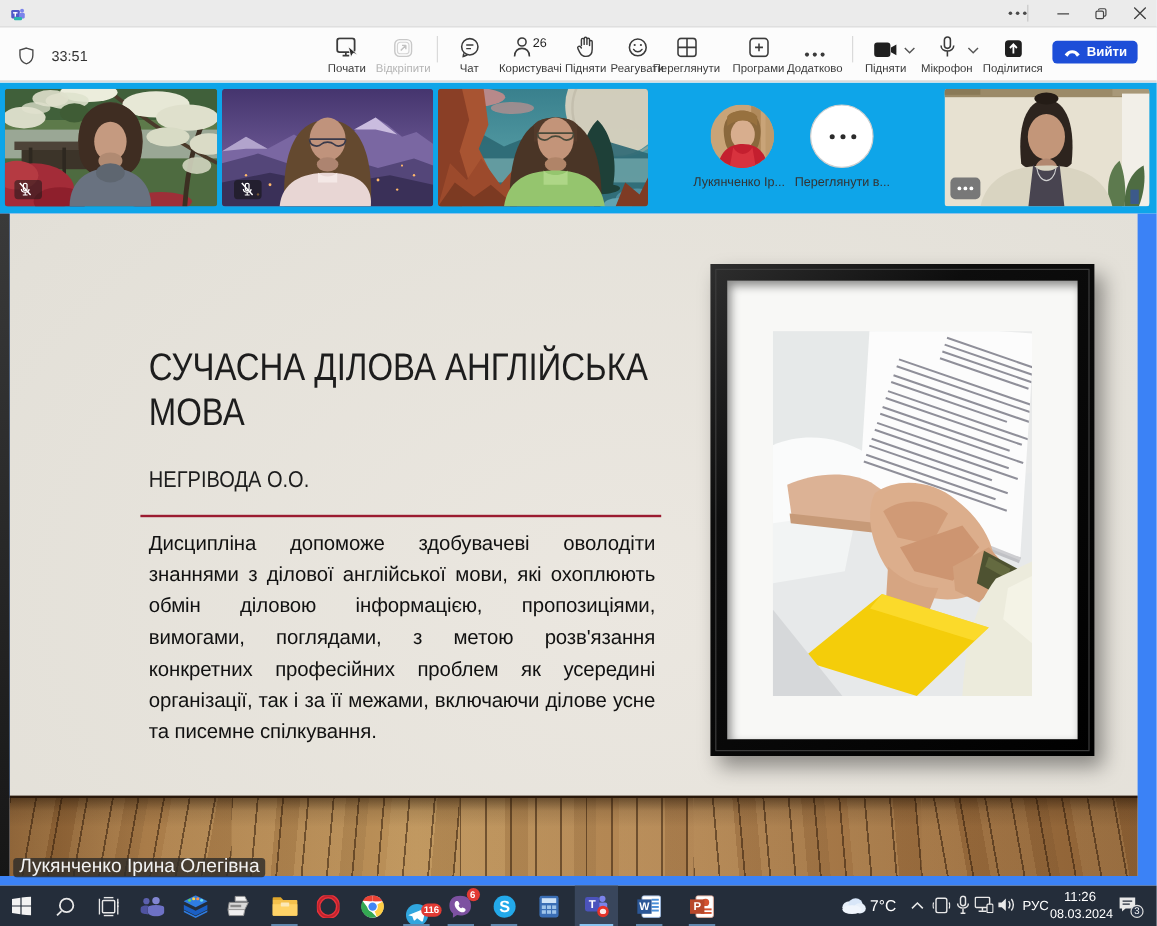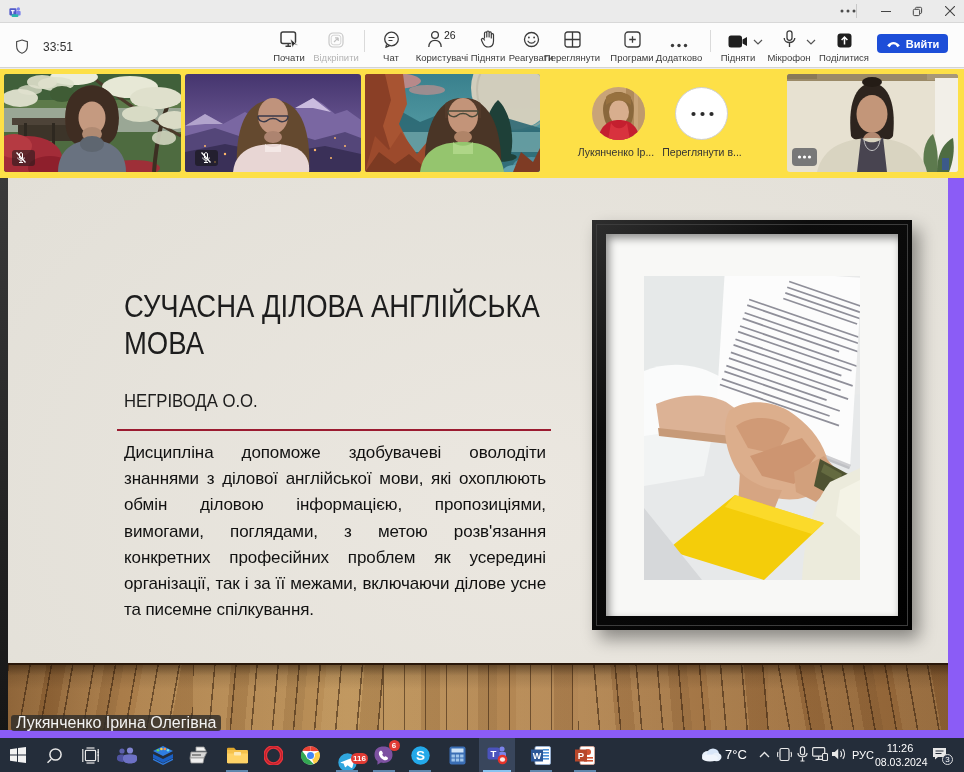--- a/index.html
+++ b/index.html
@@ -20,28 +20,28 @@
 #shield { position:absolute; left:15px; top:16px; }
 .tbtn { position:absolute; top:3px; width:64px; text-align:center; color:#3b3b3b; }
 .tbtn .ic { height:21.5px; display:flex; align-items:end; justify-content:center; }
 .tbtn .lb { font-size:9.5px; margin-top:4px; color:#3b3b3b; white-space:nowrap; }
 .tbtn.dis .lb { color:#b4b4b4; }
 .vsep { position:absolute; top:7px; width:1px; height:22px; background:#dadada; }
 .chev { position:absolute; top:16px; }
 #leave { position:absolute; left:877px; top:11px; width:71px; height:19px; background:#1d4ed8; border-radius:4px; color:#fff; font-size:11px; font-weight:bold; display:flex; align-items:center; justify-content:center; gap:5px; }
 
 
-#strip { position:absolute; left:0; top:69px; width:964px; height:109px; background:#fde047; }
+#strip { position:absolute; left:0; top:69px; width:964px; height:109px; background:#0ea5e9; }
 .vid { position:absolute; top:5px; height:98px; border-radius:3px; overflow:hidden; }
 .vid svg { display:block; }
 .avlabel { position:absolute; top:77px; font-size:10.5px; color:#333; text-align:center; white-space:nowrap; }
 .avatar { position:absolute; top:18px; width:53px; height:53px; border-radius:50%; overflow:hidden; }
 
 
-#stage { position:absolute; left:0; top:178px; width:964px; height:560px; background:#8b5cf6; }
+#stage { position:absolute; left:0; top:178px; width:964px; height:560px; background:#3b82f6; }
 #slidebg { position:absolute; left:8px; top:0; width:940px; height:552px; background:radial-gradient(ellipse 1150px 820px at 55% 58%, #ebe7e0 0%, #e3e0d8 55%, #d9d6ce 100%); }
 #leftbar { position:absolute; left:0; top:0; width:8px; height:552px; background:linear-gradient(#3a3a3a,#161616); }
 #floor { position:absolute; left:8px; top:485px; width:940px; height:67px; overflow:hidden;
   background:linear-gradient(90deg, #84592e, #a97c49 12%, #bb9159 36%, #b08351 60%, #9a6c3d 85%, #8d6135);
   border-top:2px solid #2a180a; }
 .fstrip { position:absolute; top:0; height:67px; }
 #namelabel { position:absolute; left:11px; top:537px; height:16px; background:rgba(48,45,42,0.82); color:#f2f2f2; font-size:16px; line-height:16px; padding:0 5px; border-radius:3px; }
 
 #slidetitle { position:absolute; left:124px; top:110px; width:520px; font-size:32px; line-height:37px; color:#1d1d1d; transform:scaleX(0.858); transform-origin:0 0; }
 #subtitle { position:absolute; left:124px; top:212px; font-size:19px; color:#1d1d1d; transform:scaleX(0.88); transform-origin:0 0; }

